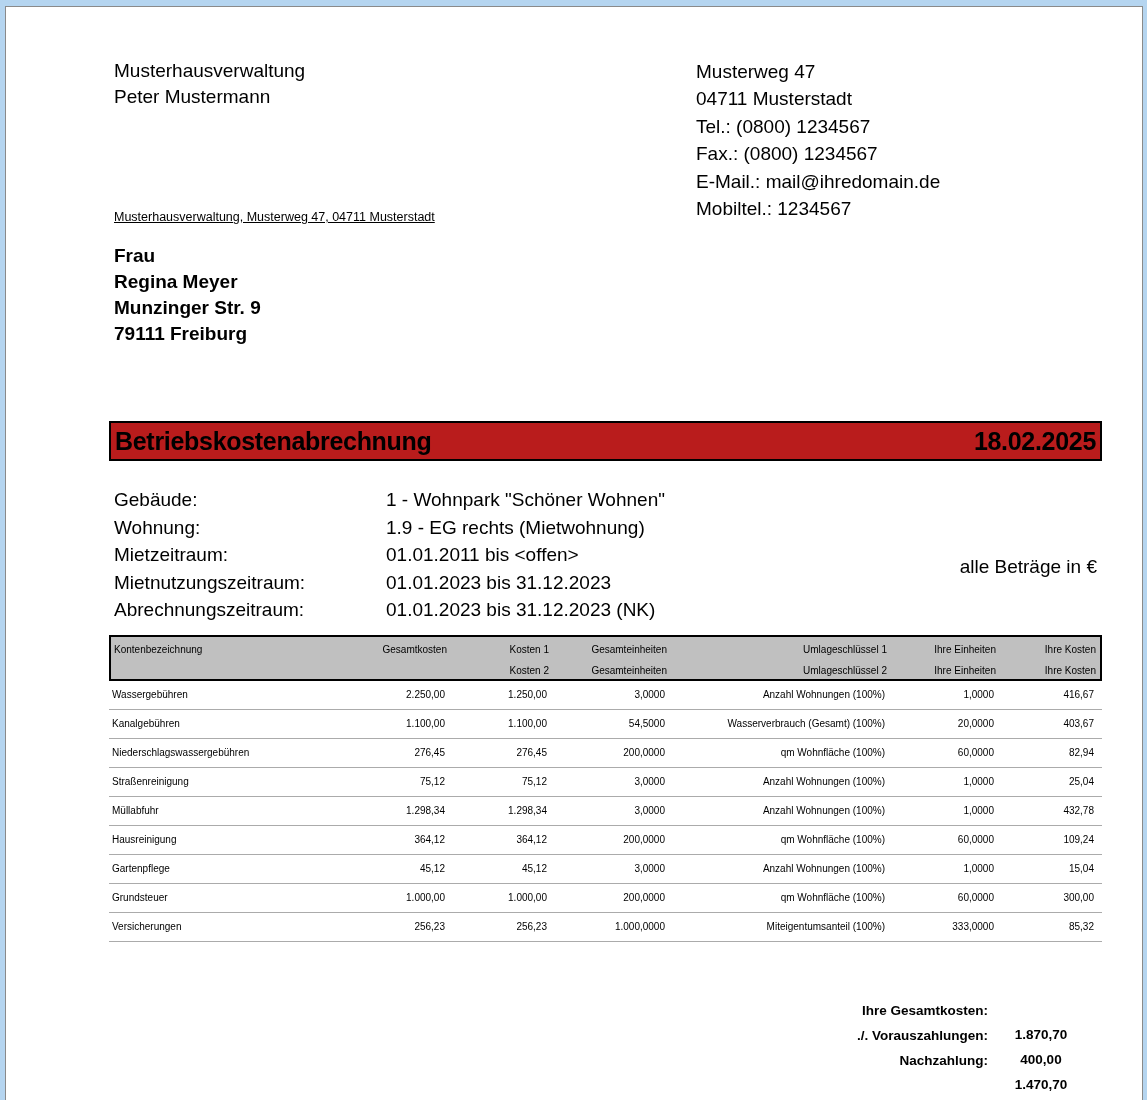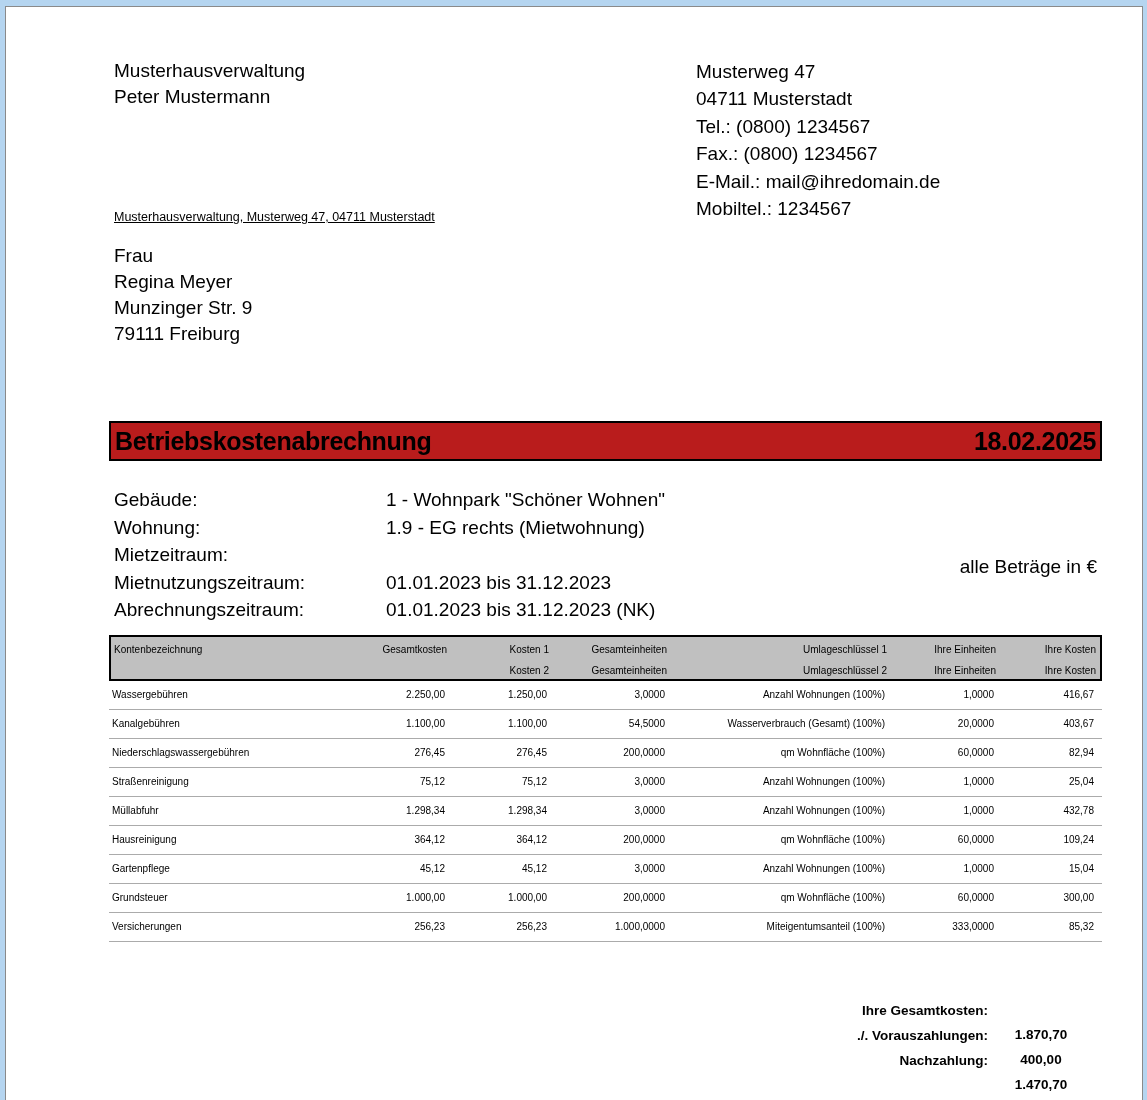--- a/index.html
+++ b/index.html
@@ -25,21 +25,21 @@
   .letterhead-right {
     position: absolute; left: 690px; top: 51px;
     font-size: 19px; line-height: 27.4px;
   }
   .sender-line {
     position: absolute; left: 108px; top: 203px;
     font-size: 12.5px; text-decoration: underline;
   }
   .recipient {
     position: absolute; left: 108px; top: 236px;
-    font-size: 19px; line-height: 26px;
+    font-size: 19px; line-height: 26px; font-weight: bold;
   }
   
   .title-bar {
     position: absolute; left: 103px; top: 414px;
     width: 993px; height: 40px;
     background: #b91c1c;
     border: 2px solid #000;
     display: flex; justify-content: space-between; align-items: center;
     padding: 0 4px;
     font-size: 25px; font-weight: bold; letter-spacing: -0.3px;
@@ -131,20 +131,21 @@
     <div class="details-row">
       <div class="details-label">Gebäude:</div>
       <div class="details-value">1 - Wohnpark "Schöner Wohnen"</div>
     </div>
     <div class="details-row">
       <div class="details-label">Wohnung:</div>
       <div class="details-value">1.9 - EG rechts (Mietwohnung)</div>
     </div>
     <div class="details-row">
       <div class="details-label">Mietzeitraum:</div>
+      <div class="details-value">01.01.2011 bis &lt;offen&gt;</div>
     </div>
     <div class="details-row">
       <div class="details-label">Mietnutzungszeitraum:</div>
       <div class="details-value">01.01.2023 bis 31.12.2023</div>
     </div>
     <div class="details-row">
       <div class="details-label">Abrechnungszeitraum:</div>
       <div class="details-value">01.01.2023 bis 31.12.2023 (NK)</div>
     </div>
   </div>

